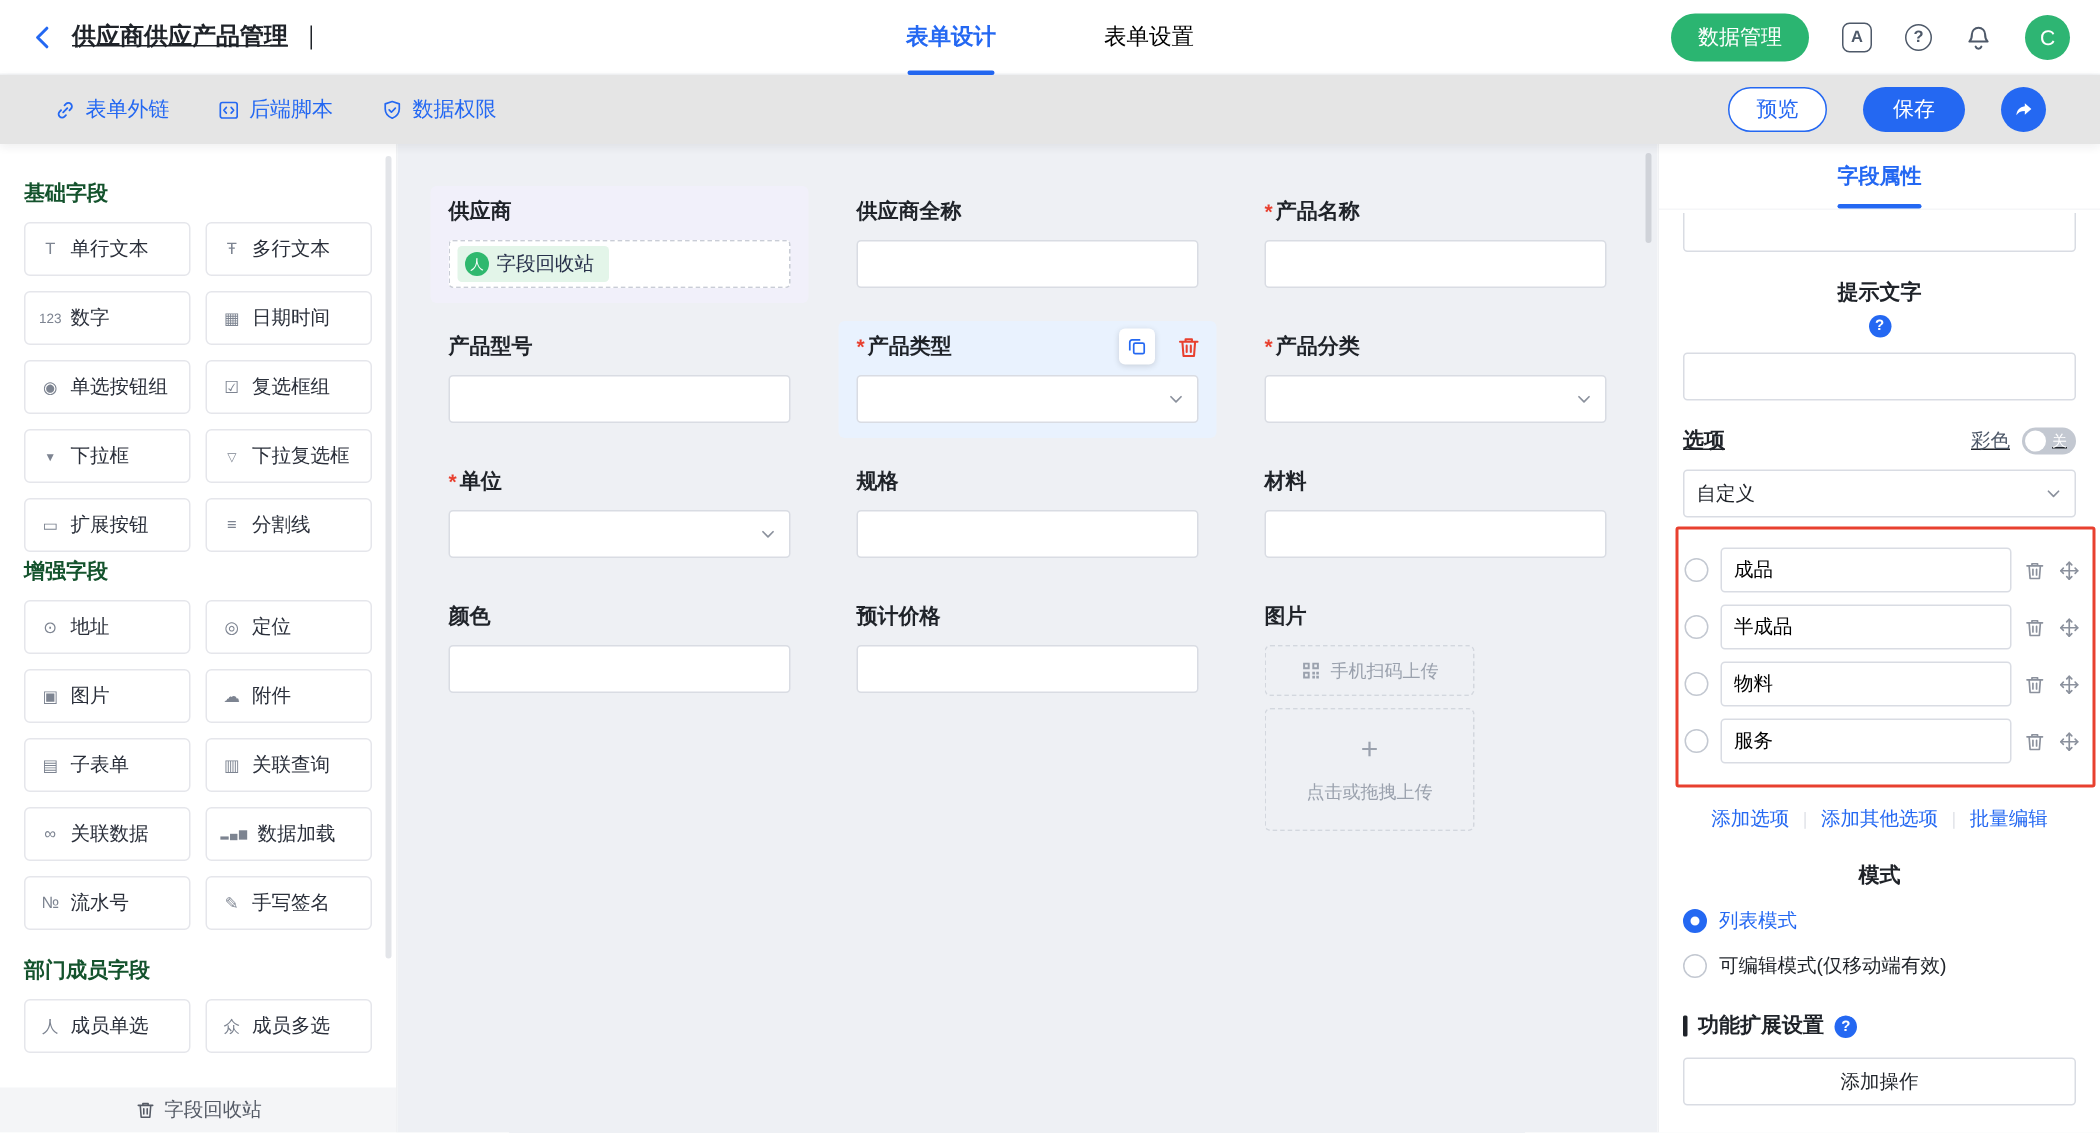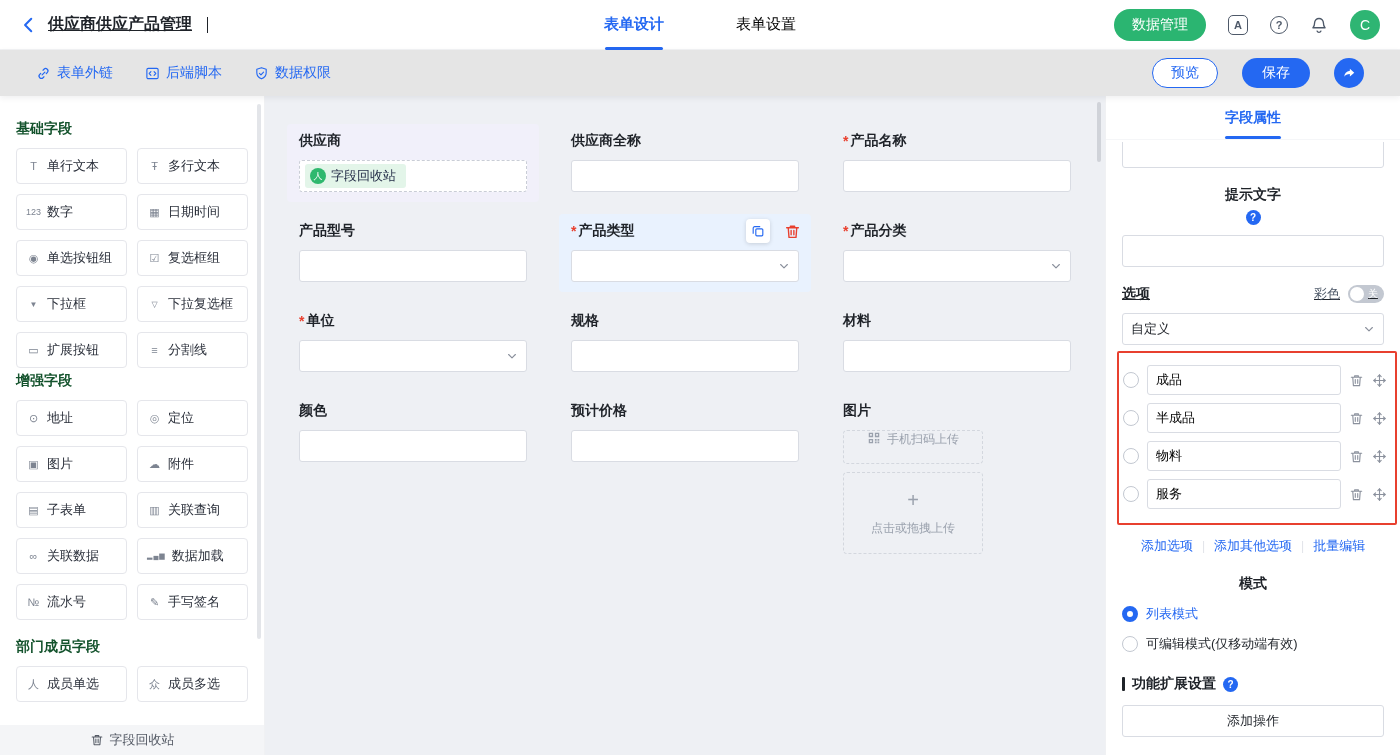--- a/index.html
+++ b/index.html
@@ -81,21 +81,21 @@
   .uicon { width:16px; height:16px; border-radius:50%; background:#2fb86e; color:#fff;
     display:flex; align-items:center; justify-content:center; font-size:9px; flex:none; }
   .f-actions { position:absolute; top:5px; right:7px; display:flex; gap:10px; align-items:center; }
   .act-copy { width:24px; height:24px; background:#fff; border-radius:4px;
     box-shadow:0 1px 4px rgba(0,0,0,.15); display:flex; align-items:center; justify-content:center;
     color:#2468f2; cursor:pointer; }
   .act-del { width:24px; height:24px; display:flex; align-items:center; justify-content:center;
     color:#e8402f; cursor:pointer; }
   .upload { width:140px; }
   .qr-box { border:1px dashed #d3d7de; border-radius:4px; height:34px; display:flex;
-    justify-content:center; gap:6px; color:#9aa1ad; font-size:12px; cursor:pointer; }
+    align-items:center; justify-content:center; gap:6px; color:#9aa1ad; font-size:12px; cursor:pointer; }
   .drop-box { margin-top:8px; border:1px dashed #d3d7de; border-radius:4px; height:82px;
     display:flex; flex-direction:column; align-items:center; justify-content:center; gap:10px;
     color:#9aa1ad; font-size:12px; cursor:pointer; }
   .plus { font-size:20px; color:#9aa1ad; line-height:1; }
   .canvas-scroll { position:absolute; right:4px; top:6px; width:4px; height:60px;
     background:#d0d3d9; border-radius:2px; }
 
   
   .panel { width:295px; background:#fff; border-left:1px solid #f0f1f3;
     padding:0 16px 12px; position:relative; overflow:hidden; flex:none; }

